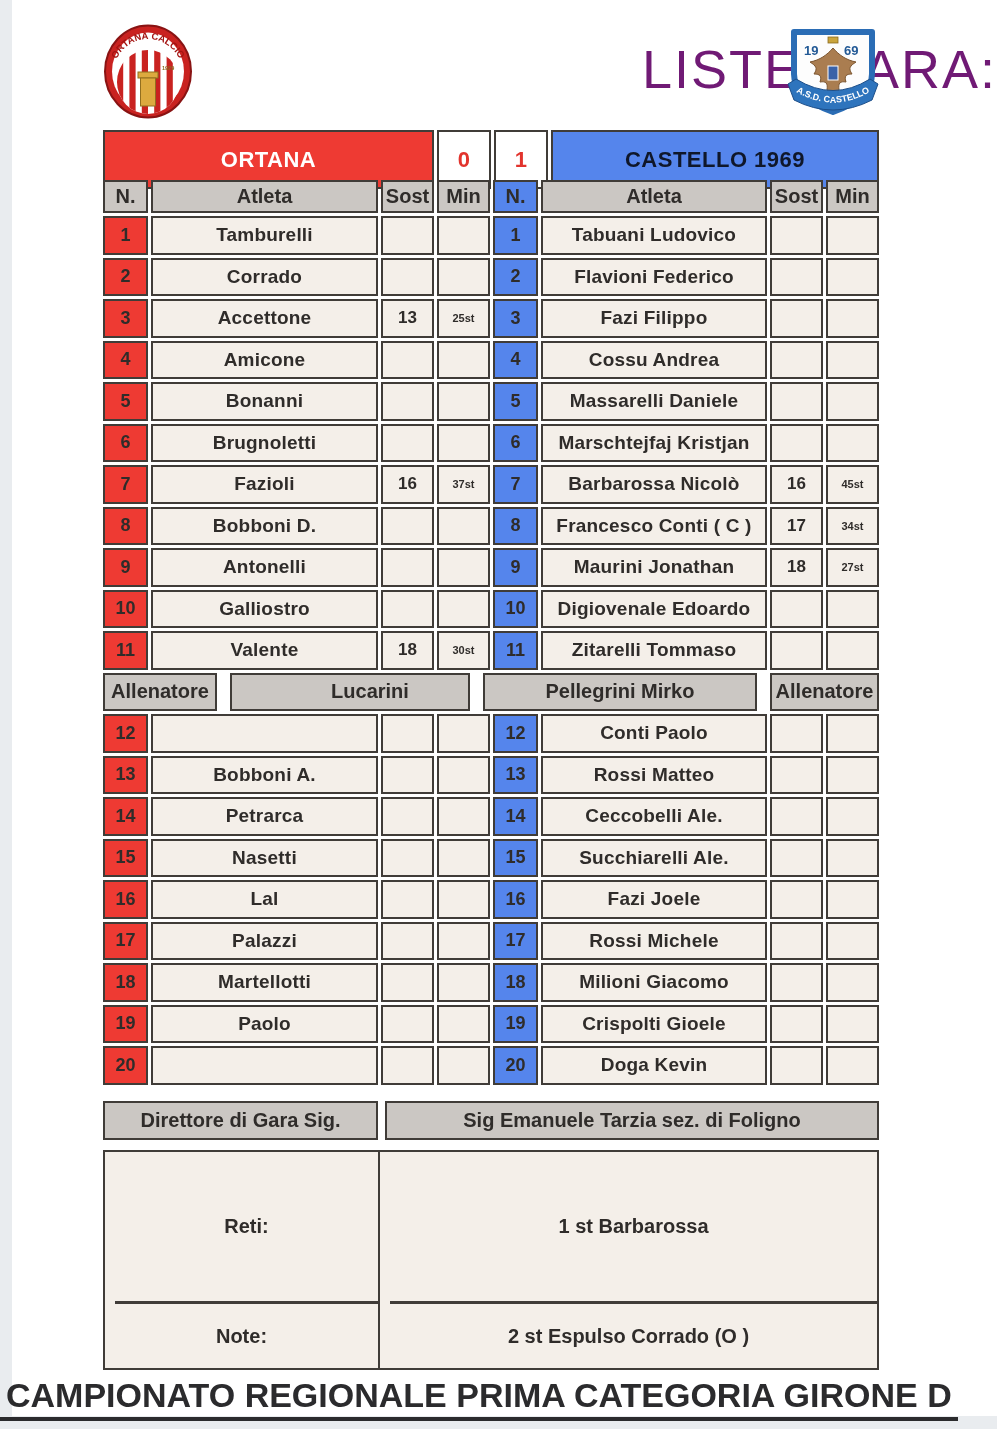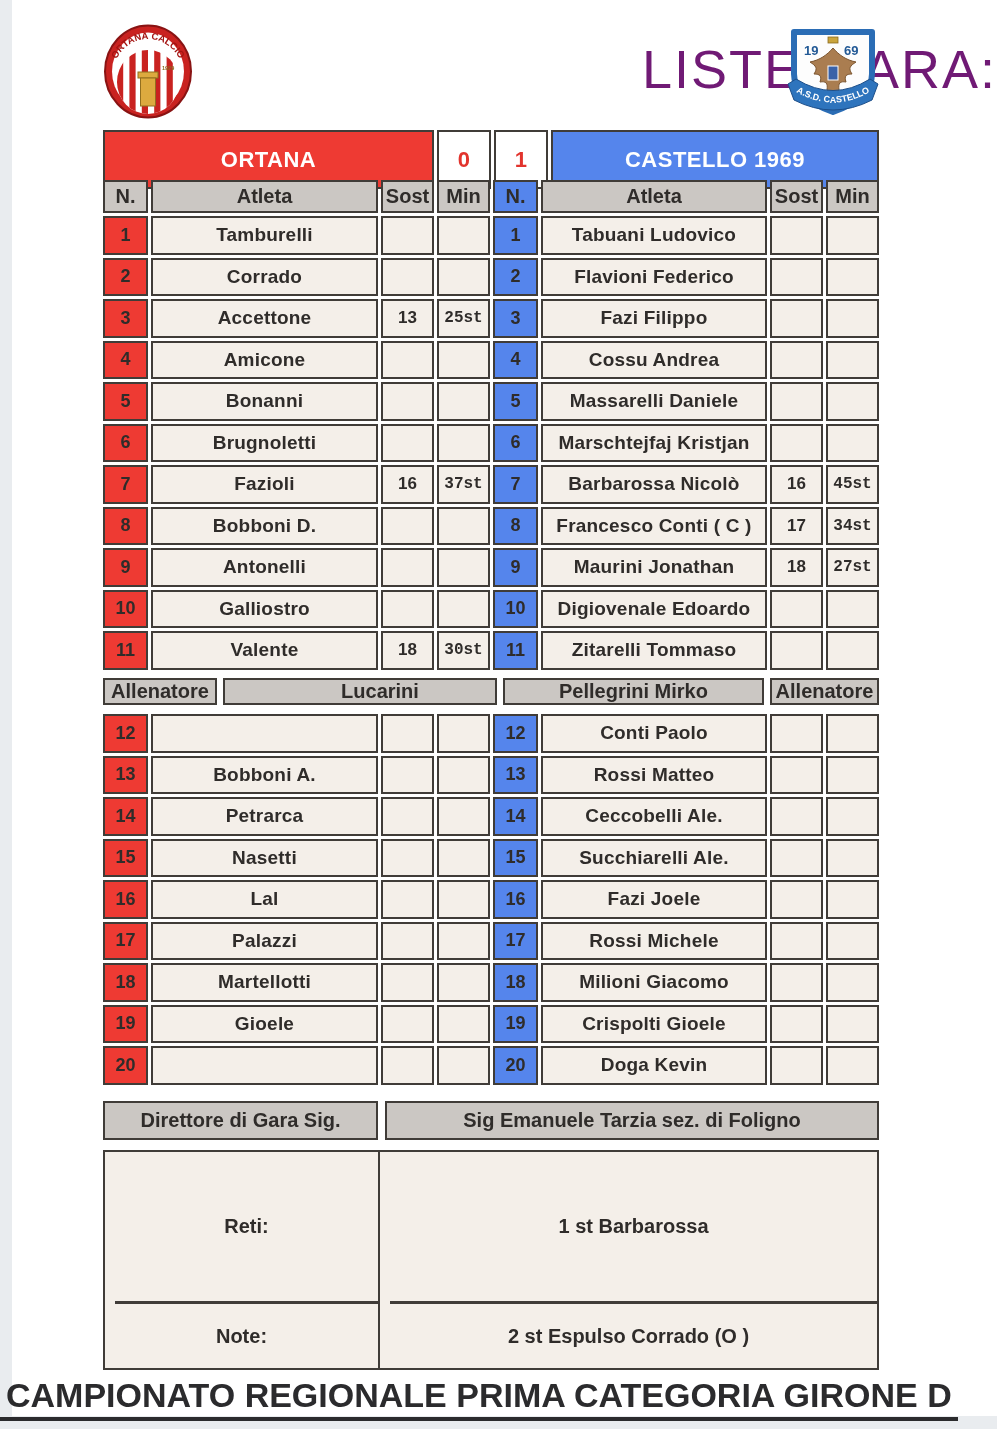--- a/index.html
+++ b/index.html
@@ -20,21 +20,21 @@
   .crest{position:absolute;}
   .crest.home{left:92px;top:24px;width:88px;height:95px;}
   .crest.away{left:768px;top:26px;width:106px;height:92px;}
 
   
   .scoreband{position:absolute;left:91px;top:130px;width:776px;height:59px;display:flex;gap:3px;}
   .band{box-sizing:border-box;border:2px solid var(--border-dark);
     display:flex;align-items:center;justify-content:center;
     font-size:22px;font-weight:700;letter-spacing:.5px;}
   .band.home{width:331px;background:var(--home-red);color:#fff;}
-  .band.away{flex:1;background:var(--away-blue);color:#ffffff;}
+  .band.away{flex:1;background:var(--away-blue);color:#0f172a;}
   .scorecell{width:54px;background:#fff;color:var(--score-red);}
 
   
   .grid{
     position:absolute;left:91px;top:180px;width:776px;
     display:grid;gap:3px;
     grid-template-columns:45px 227px 53px 53px 45px 226px 53px 53px;
     grid-template-rows:33px;
     grid-auto-rows:38.5px;
   }
@@ -44,26 +44,26 @@
     display:flex;align-items:center;justify-content:center;
     font-weight:700;color:#2f2c2a;overflow:hidden;white-space:nowrap;
   }
   .cell.hdr{background:var(--header-gray);font-size:20px;}
   .cell.hdr.away-n{background:var(--away-blue);}
   .cell.num{font-size:18px;}
   .cell.num.home{background:var(--home-red);}
   .cell.num.away{background:var(--away-blue);}
   .cell.name{font-size:19px;letter-spacing:.2px;}
   .cell.sost{font-size:17px;}
-  .cell.min{font-size:16px;font-family:Liberation Mono, monospace;}
+  .cell.min{font-size:11px;}
   .cell.gray{background:var(--header-gray);font-size:20px;}
 
-  .coach-row{grid-column:1 / -1;display:flex;gap:6px;align-items:center;}
+  .coach-row{grid-column:1 / -1;display:flex;gap:13px;}
   .coach-row .c1{width:114px;}
-  .coach-row .c2{width:274px;padding-left:40px;}
+  .coach-row .c2{width:240px;padding-left:40px;}
   .coach-row .c3{flex:1;}
   .coach-row .c4{width:109px;}
 
   
   .refrow{position:absolute;left:91px;top:1101px;width:776px;height:39px;display:flex;}
   .refrow .cell{font-size:20px;}
   .refrow .ref-label{width:275px;}
   .refrow .ref-value{flex:1;margin-left:7px;}
 
   
@@ -292,21 +292,21 @@
       <div class="cell min"></div>
       <div class="cell num home">18</div>
       <div class="cell name">Martellotti</div>
       <div class="cell sost"></div>
       <div class="cell min"></div>
       <div class="cell num away">18</div>
       <div class="cell name">Milioni Giacomo</div>
       <div class="cell sost"></div>
       <div class="cell min"></div>
       <div class="cell num home">19</div>
-      <div class="cell name">Gioele</div>
+      <div class="cell name">Paolo</div>
       <div class="cell sost"></div>
       <div class="cell min"></div>
       <div class="cell num away">19</div>
       <div class="cell name">Crispolti Gioele</div>
       <div class="cell sost"></div>
       <div class="cell min"></div>
       <div class="cell num home">20</div>
       <div class="cell name"></div>
       <div class="cell sost"></div>
       <div class="cell min"></div>

